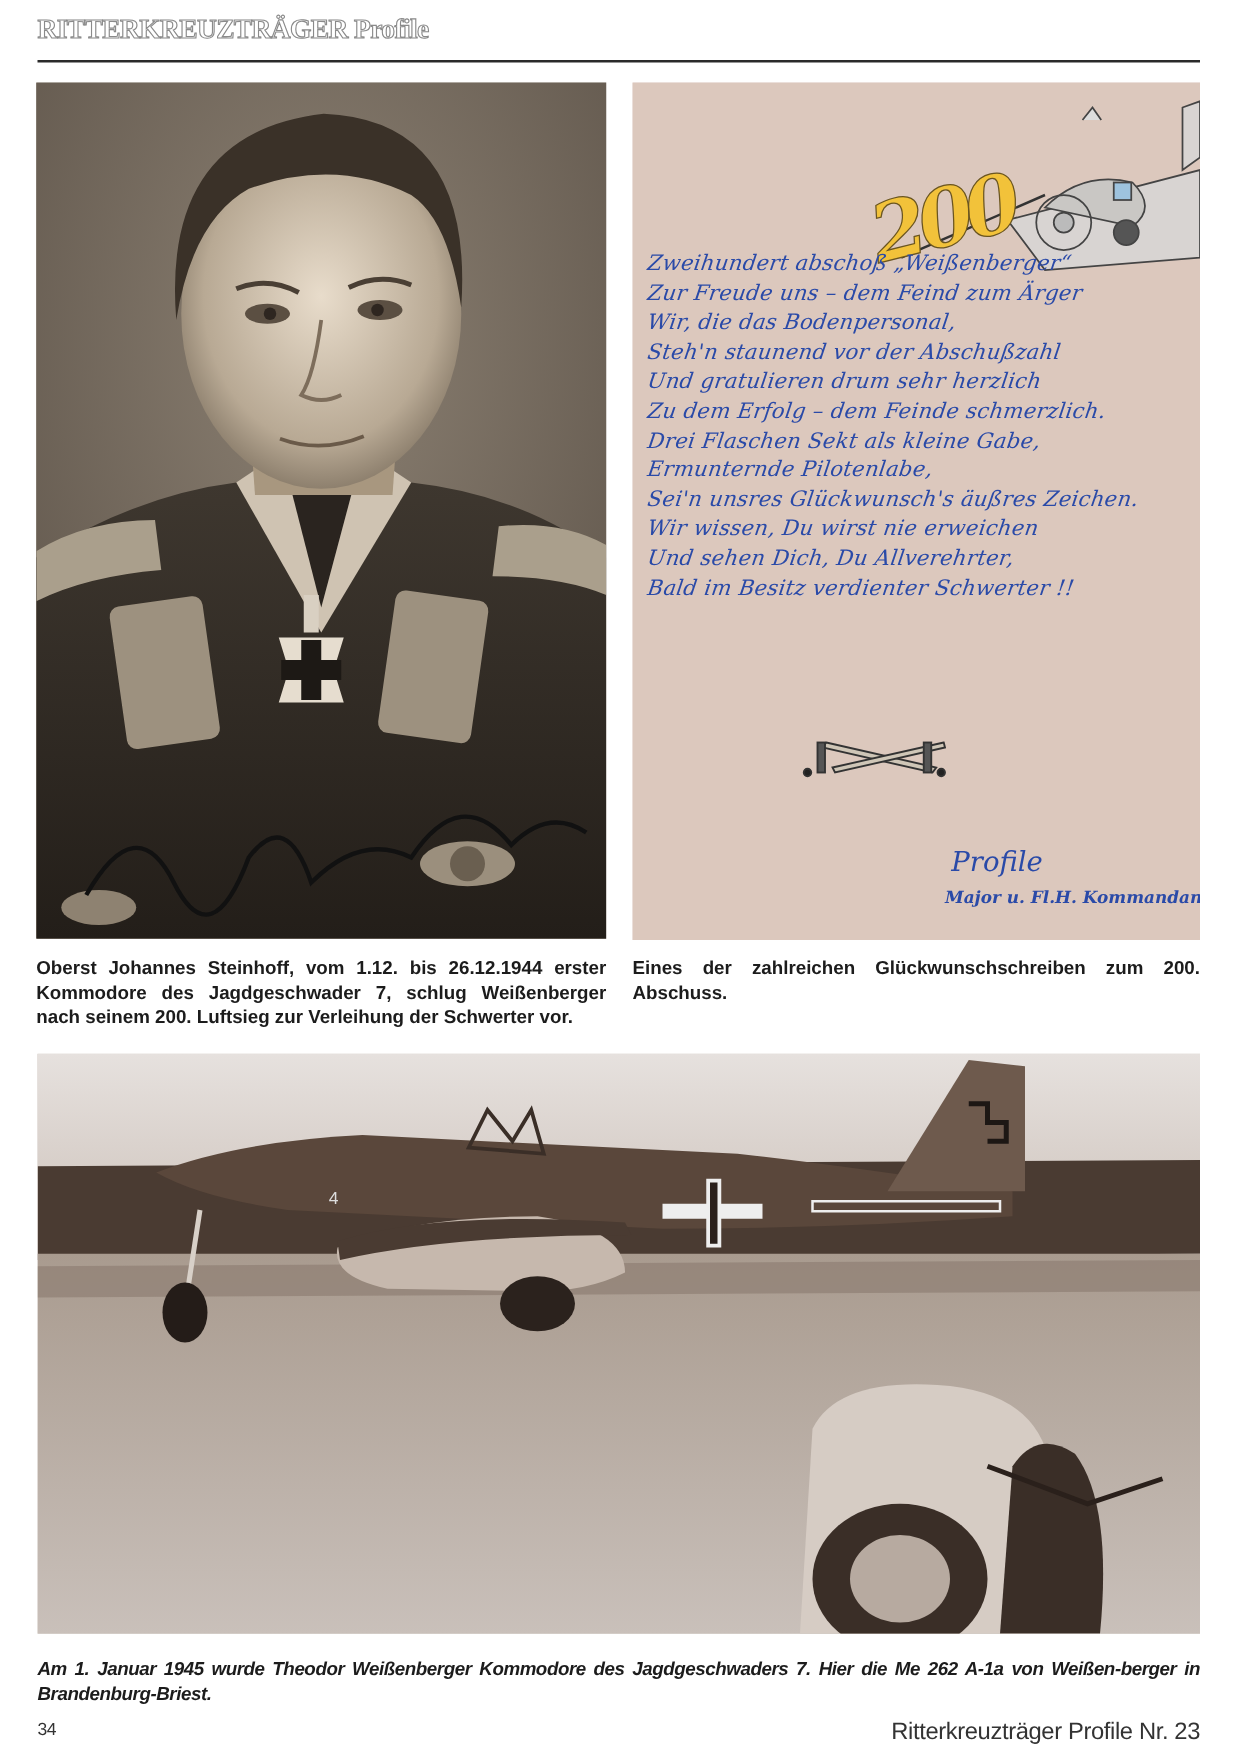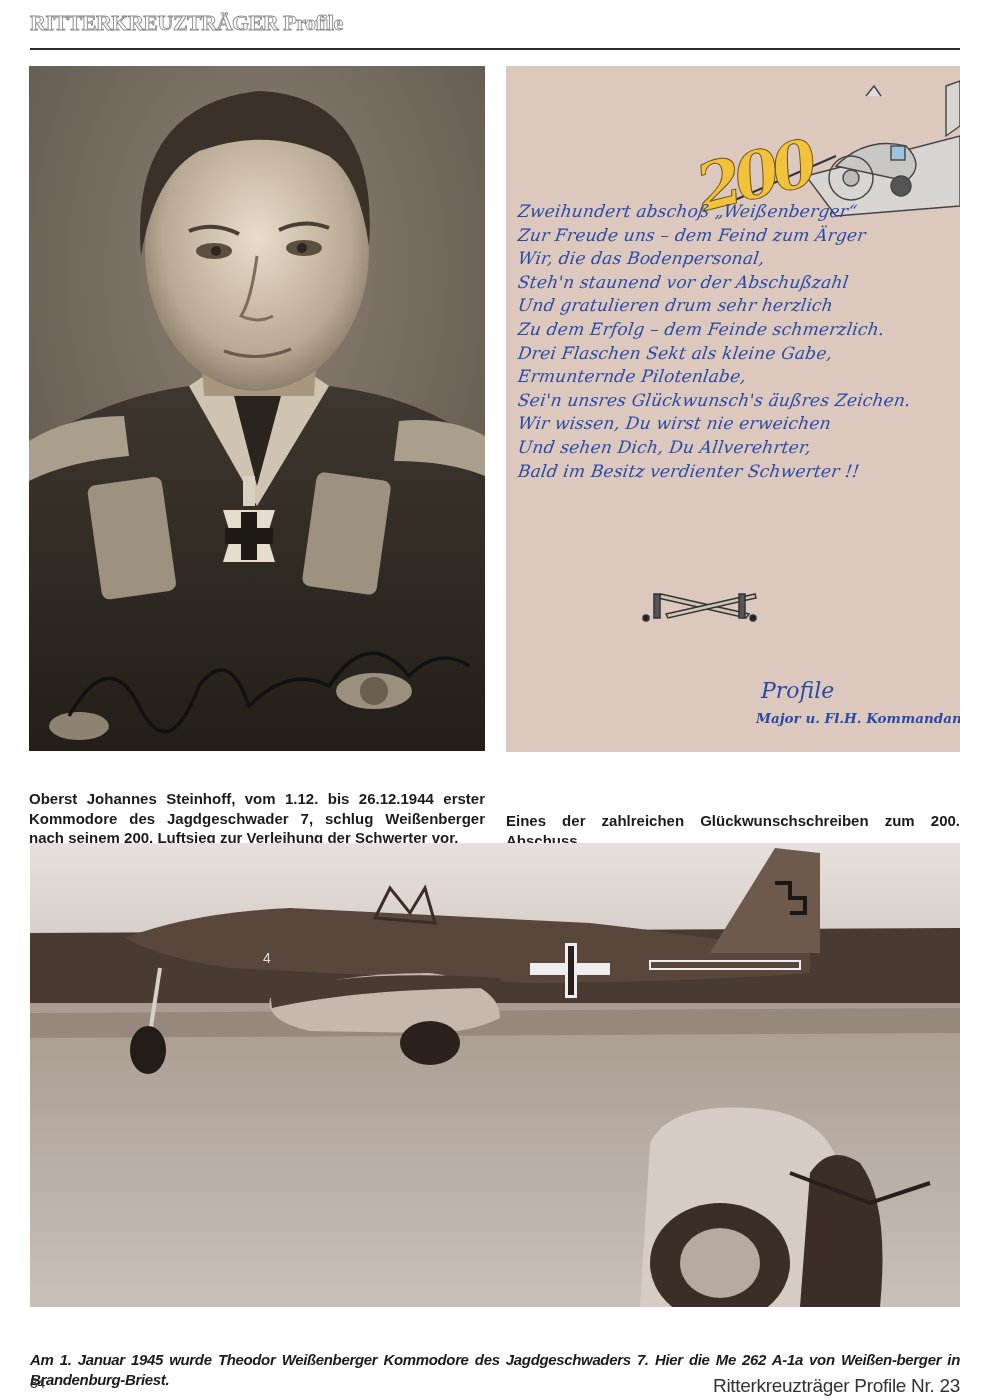--- a/index.html
+++ b/index.html
@@ -31,24 +31,24 @@
     .sig-name { left: 255px; top: 612px; font-size: 22px; }
     .sig-role { left: 250px; top: 644px; font-size: 13.5px; font-weight: bold; }
     .big200 {
       position: absolute; left: 190px; top: 72px; font-family: "DejaVu Serif", serif; font-style: italic;
       font-size: 64px; font-weight: bold; color: #f2c23a; -webkit-text-stroke: 1px #6a5520;
       transform: rotate(-14deg); letter-spacing: -6px;
     }
 
     .caption {
       position: absolute; font-family: "Liberation Sans", sans-serif; font-weight: bold;
-      font-size: 15px; line-height: 19.5px; color: #1c1c1c; text-align: justify; margin-top: 24px;
+      font-size: 15px; line-height: 19.5px; color: #1c1c1c; text-align: justify;
     }
     #cap-portrait { left: 29px; top: 765px; width: 456px; text-align-last: left; }
-    #cap-letter { left: 506px; top: 787px; width: 454px; }
+    #cap-letter { left: 506px; top: 765px; width: 454px; }
     #cap-jet {
       left: 30px; top: 1326px; width: 930px; font-size: 15px; line-height: 20px;
       font-stretch: condensed; letter-spacing: -0.35px; font-style: italic;
     }
 
     .footer-page { position: absolute; left: 30px; top: 1375px; font-size: 14px; color: #333; letter-spacing: -0.3px; }
     .footer-issue { position: absolute; right: 28px; top: 1375px; font-size: 19px; color: #333; letter-spacing: -0.3px; }
   </style>
 </head>
 <body>

